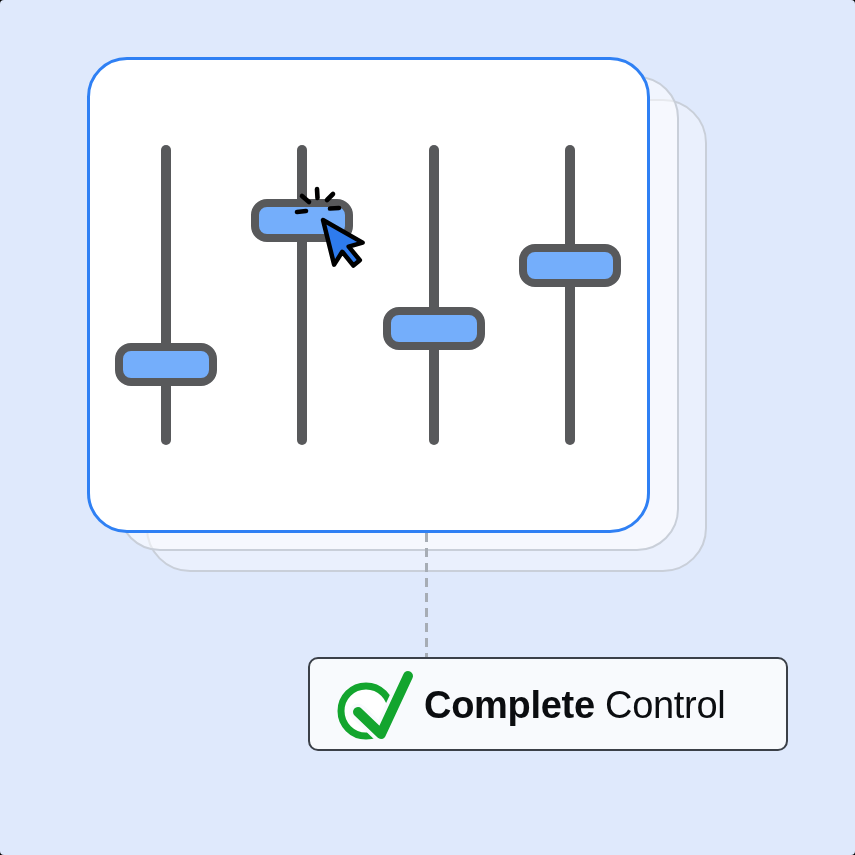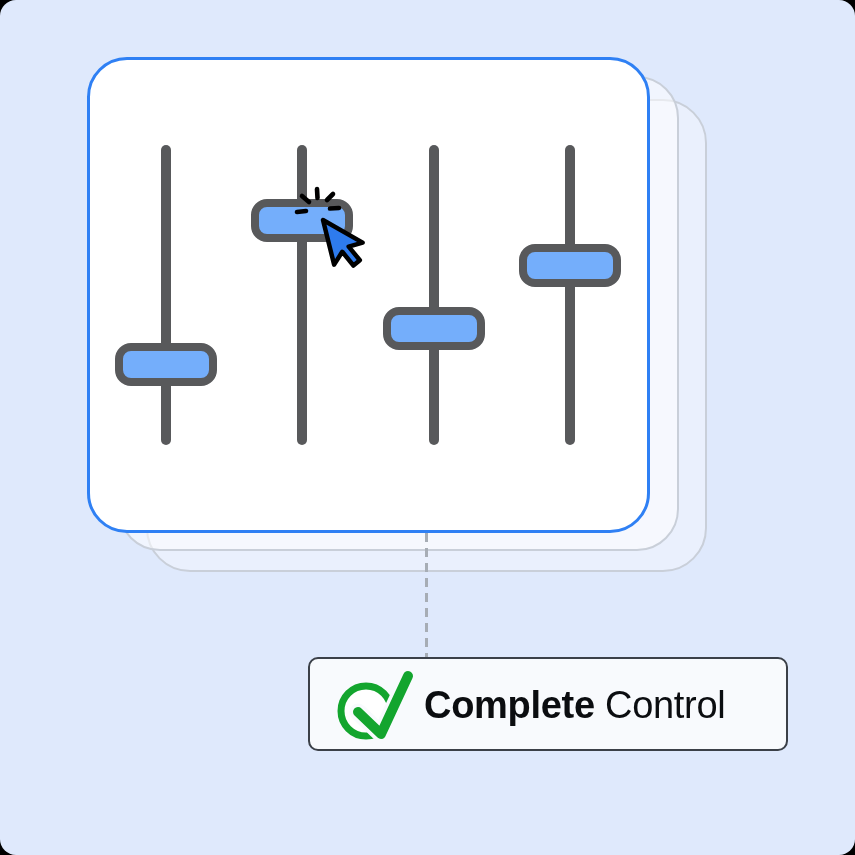--- a/index.html
+++ b/index.html
@@ -9,21 +9,21 @@
     --track:#58595b; --handle:#74aefb;
     --cursor:#2e7bed; --cursor_outline:#000000;
     --dash:#a7adb5;
     --callout_bg:#f8fafd; --callout_border:#3b4048;
     --check:#13a52e; --text:#0b0d10;
   }
   *{margin:0;padding:0;box-sizing:border-box;}
   html,body{width:855px;height:855px;background:var(--page);overflow:hidden;
     font-family:"Liberation Sans", sans-serif;}
   .canvas{position:relative;width:855px;height:855px;background:var(--bg);
-    border-radius:16px;overflow:hidden;}
+    border-radius:4px;overflow:hidden;}
 
   .ghost-card{position:absolute;border:2px solid var(--ghost_border);}
   .ghost-3{left:146px;top:99px;width:561px;height:473px;border-radius:44px;
     background:var(--ghost_fill_3);z-index:1;}
   .ghost-2{left:118px;top:76px;width:561px;height:475px;border-radius:42px;
     background:var(--ghost_fill_2);z-index:1;}
 
   .dashed-connector{position:absolute;left:425px;top:533px;width:3px;height:124px;z-index:2;
     background:repeating-linear-gradient(to bottom,var(--dash) 0 9px,transparent 9px 15px);}
 

